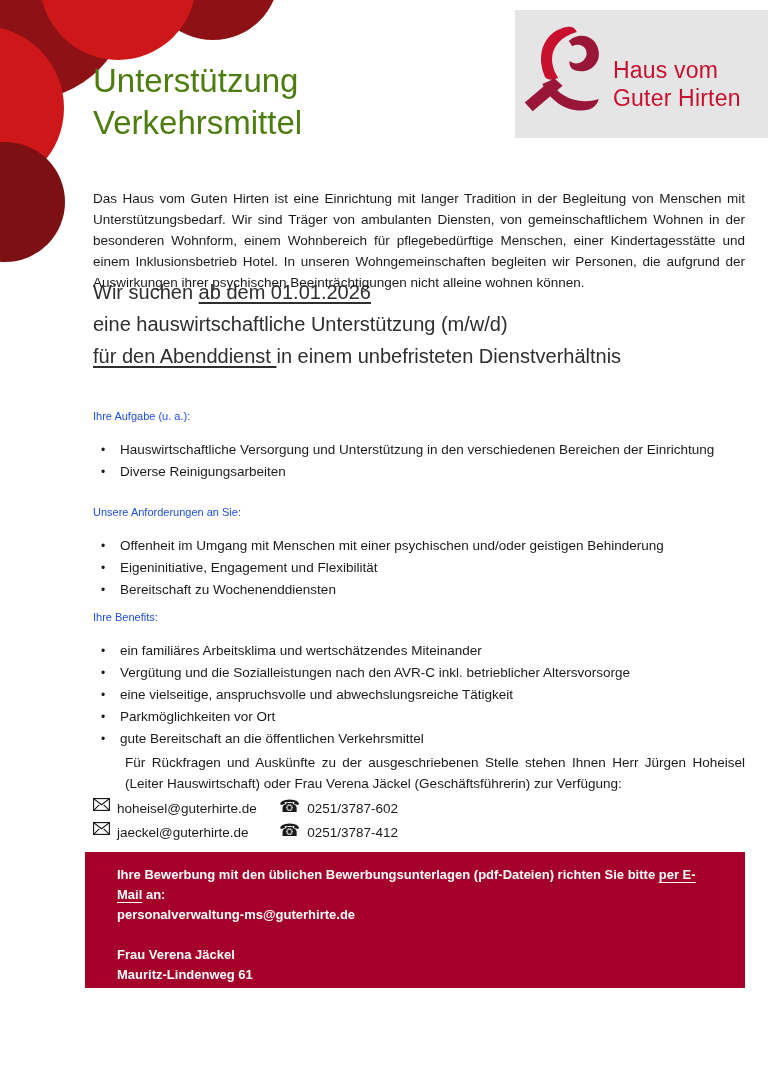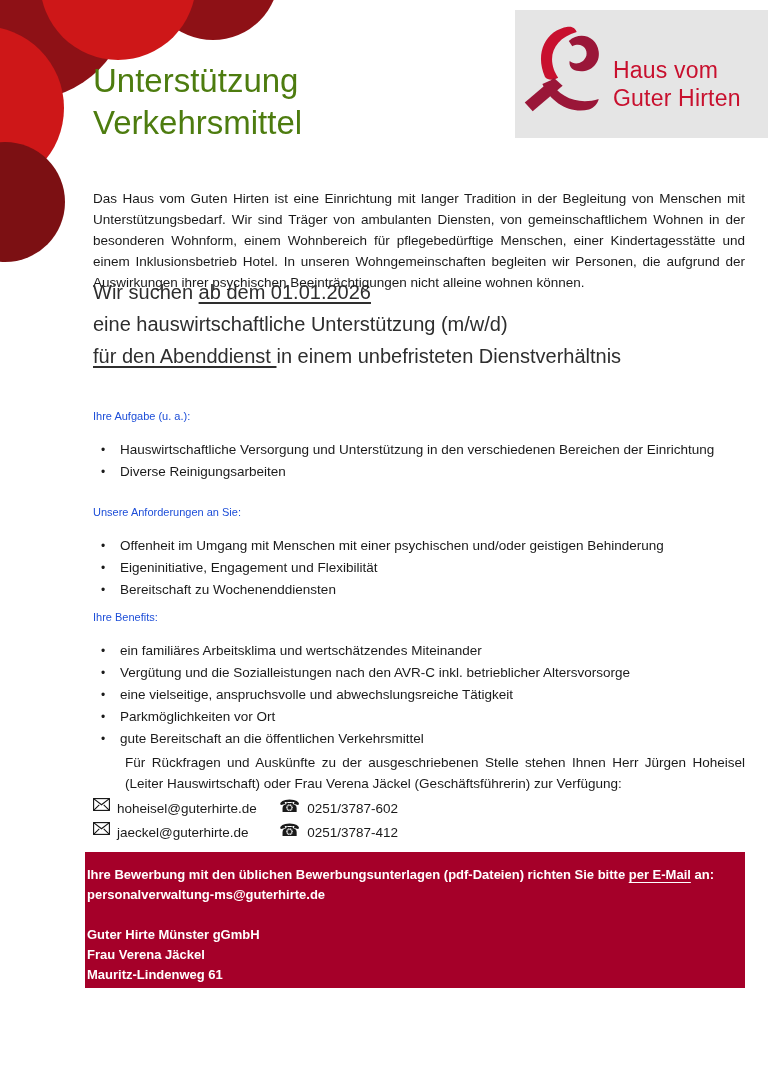--- a/index.html
+++ b/index.html
@@ -45,21 +45,21 @@
   .contact-rows{margin-top:4px;}
   .contact-row{display:flex;align-items:flex-start;height:24px;}
   .env{width:17px;height:13px;margin-right:7px;flex:0 0 auto;}
   .email-col{width:162px;}
   .phone-glyph{font-size:17px;line-height:1;margin-right:7px;}
 
   
   .app-box{
     position:absolute;left:85px;top:852px;width:660px;height:136px;
     background:#a50029;color:#ffffff;box-sizing:border-box;
-    padding:13px 2px;font-size:13px;font-weight:700;line-height:20px;
+    padding:13px 32px;font-size:13px;font-weight:700;line-height:20px;
   }
   .app-address{margin-top:20px;}
 </style>
 </head>
 <body>
 
 <div class="page">
 
   <div class="circle c1"></div>
   <div class="circle c2"></div>
@@ -148,20 +148,19 @@
         <span class="phone-glyph">☎</span>
         <span>0251/3787-412</span>
       </div>
     </div>
   </div>
 
   <div class="app-box">
     <div><span>Ihre Bewerbung mit den üblichen Bewerbungsunterlagen (pdf-Dateien) richten Sie bitte </span><span class="u">per E-Mail</span><span> an:</span></div>
     <div>personalverwaltung-ms@guterhirte.de</div>
     <div class="app-address">
-      <div>Guter Hirte Münster gGmbH</div>
       <div>Frau Verena Jäckel</div>
       <div>Mauritz-Lindenweg 61</div>
       <div>48145 Münster</div>
     </div>
   </div>
 
 </div>
 
 </body></html>

